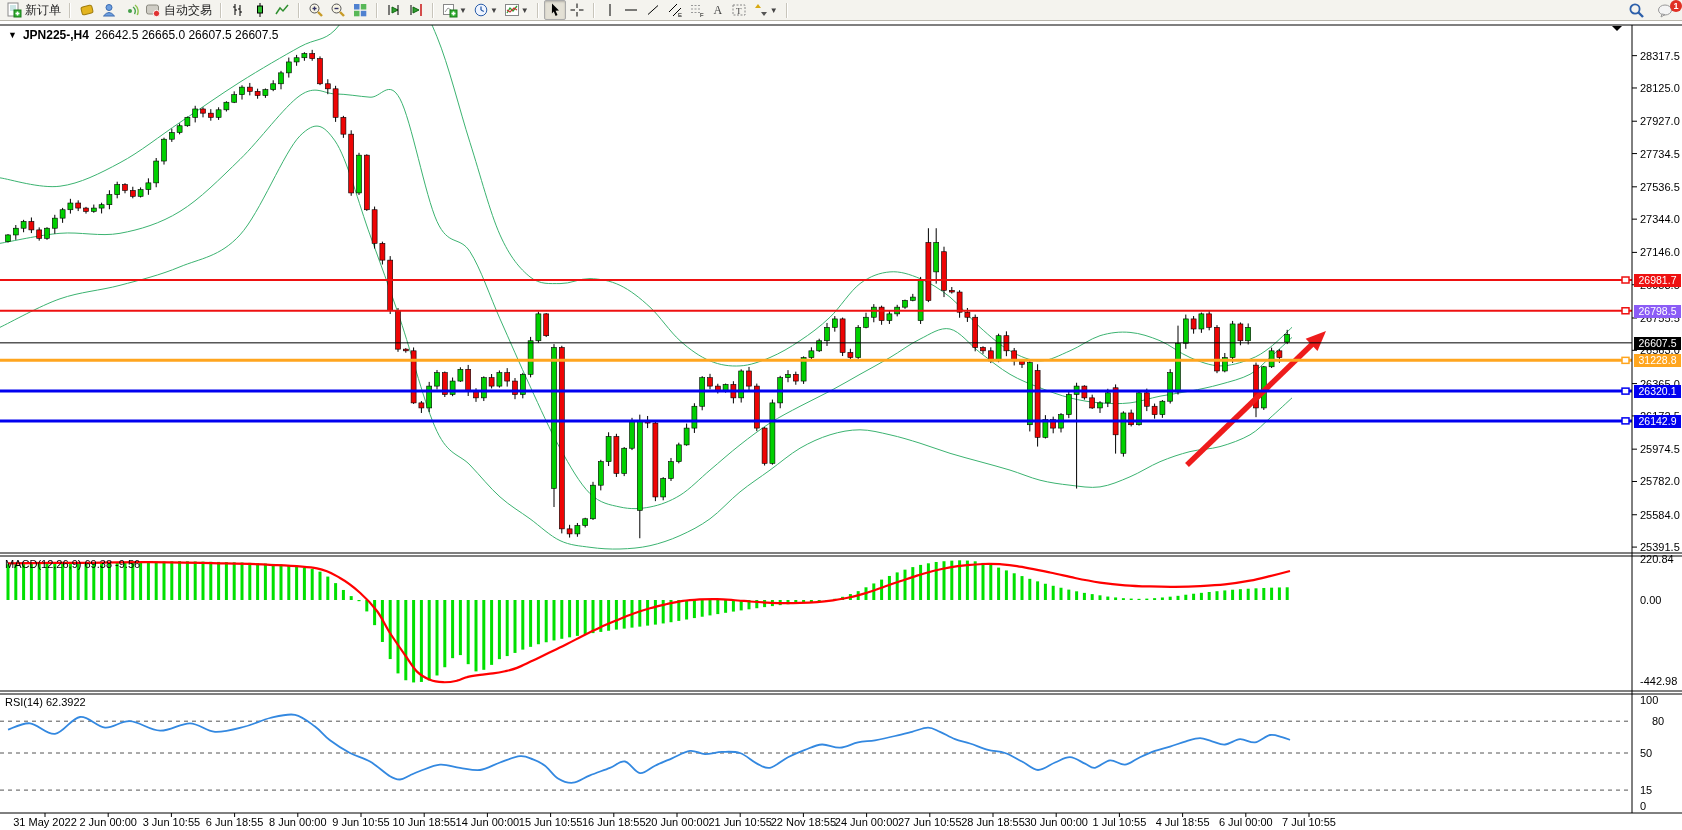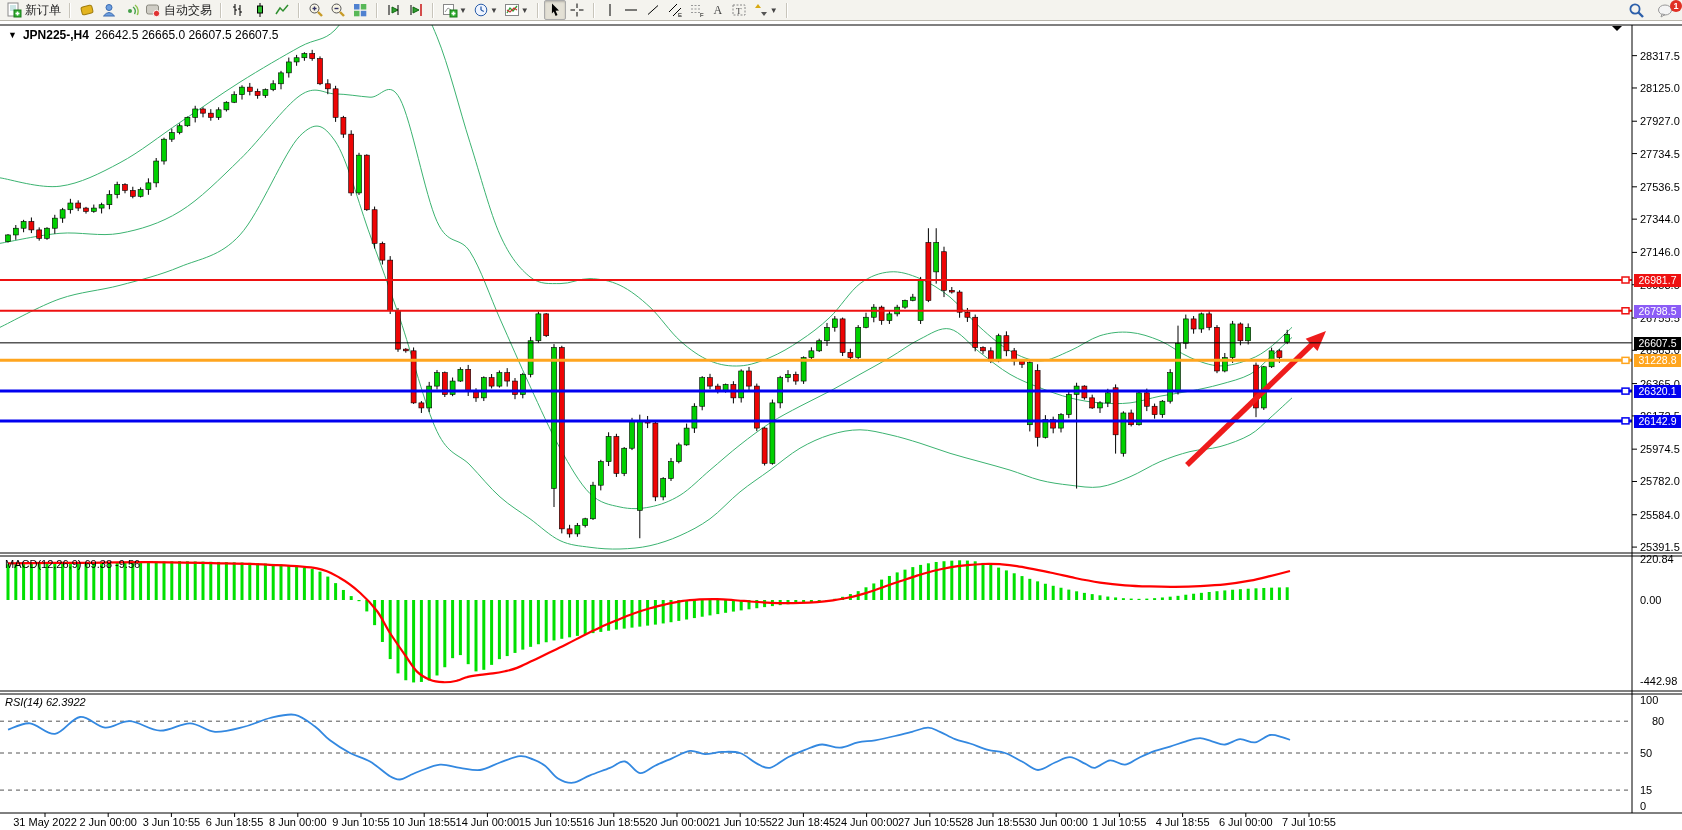--- a/index.html
+++ b/index.html
@@ -881,21 +881,21 @@
       <line x1="1182.6000000000001" y1="792" x2="1182.6000000000001" y2="796" stroke="#000"></line>
       <line x1="1245.8" y1="792" x2="1245.8" y2="796" stroke="#000"></line>
       <line x1="1309" y1="792" x2="1309" y2="796" stroke="#000"></line>
     </svg>
   <div id="title">
     <span style="font-size:9px;">▼</span>
       <span class="sym">JPN225-,H4</span>
       <span>26642.5 26665.0 26607.5 26607.5</span>
   </div>
   <div id="macd-label" style="top: 537px;">MACD(12,26,9) 69.38 -9.56</div>
-  <div id="rsi-label" style="top: 675px; font-style: italic;">RSI(14) 62.3922</div>
+  <div id="rsi-label" style="top: 675px;">RSI(14) 62.3922</div>
   <div id="labels">
       <div class="axis-label" style="top: 28.6466px;">28317.5</div>
       <div class="axis-label" style="top: 60.9778px;">28125.0</div>
       <div class="axis-label" style="top: 94.2328px;">27927.0</div>
       <div class="axis-label" style="top: 126.564px;">27734.5</div>
       <div class="axis-label" style="top: 159.819px;">27536.5</div>
       <div class="axis-label" style="top: 192.15px;">27344.0</div>
       <div class="axis-label" style="top: 225.405px;">27146.0</div>
       <div class="axis-label" style="top: 257.736px;">26953.5</div>
       <div class="axis-label" style="top: 290.991px;">26755.5</div>
@@ -925,21 +925,21 @@
       <div class="time-label" style="left: 171.4px; top: 795px;">3 Jun 10:55</div>
       <div class="time-label" style="left: 234.6px; top: 795px;">6 Jun 18:55</div>
       <div class="time-label" style="left: 297.8px; top: 795px;">8 Jun 00:00</div>
       <div class="time-label" style="left: 361px; top: 795px;">9 Jun 10:55</div>
       <div class="time-label" style="left: 424.2px; top: 795px; text-align: center;">10 Jun 18:55</div>
       <div class="time-label" style="left: 487.4px; top: 795px;">14 Jun 00:00</div>
       <div class="time-label" style="left: 550.6px; top: 795px;">15 Jun 10:55</div>
       <div class="time-label" style="left: 613.8px; top: 795px;">16 Jun 18:55</div>
       <div class="time-label" style="left: 677px; top: 795px;">20 Jun 00:00</div>
       <div class="time-label" style="left: 740.2px; top: 795px;">21 Jun 10:55</div>
-      <div class="time-label" style="left: 803.4px; top: 795px;">22 Jun 18:45</div>
+      <div class="time-label" style="left: 803.4px; top: 795px;">22 Nov 18:55</div>
       <div class="time-label" style="left: 866.6px; top: 795px;">24 Jun 00:00</div>
       <div class="time-label" style="left: 929.8px; top: 795px;">27 Jun 10:55</div>
       <div class="time-label" style="left: 993px; top: 795px;">28 Jun 18:55</div>
       <div class="time-label" style="left: 1056.2px; top: 795px;">30 Jun 00:00</div>
       <div class="time-label" style="left: 1119.4px; top: 795px;">1 Jul 10:55</div>
       <div class="time-label" style="left: 1182.6px; top: 795px;">4 Jul 18:55</div>
       <div class="time-label" style="left: 1245.8px; top: 795px;">6 Jul 00:00</div>
       <div class="time-label" style="left: 1309px; top: 795px;">7 Jul 10:55</div>
     </div>
 </div>

